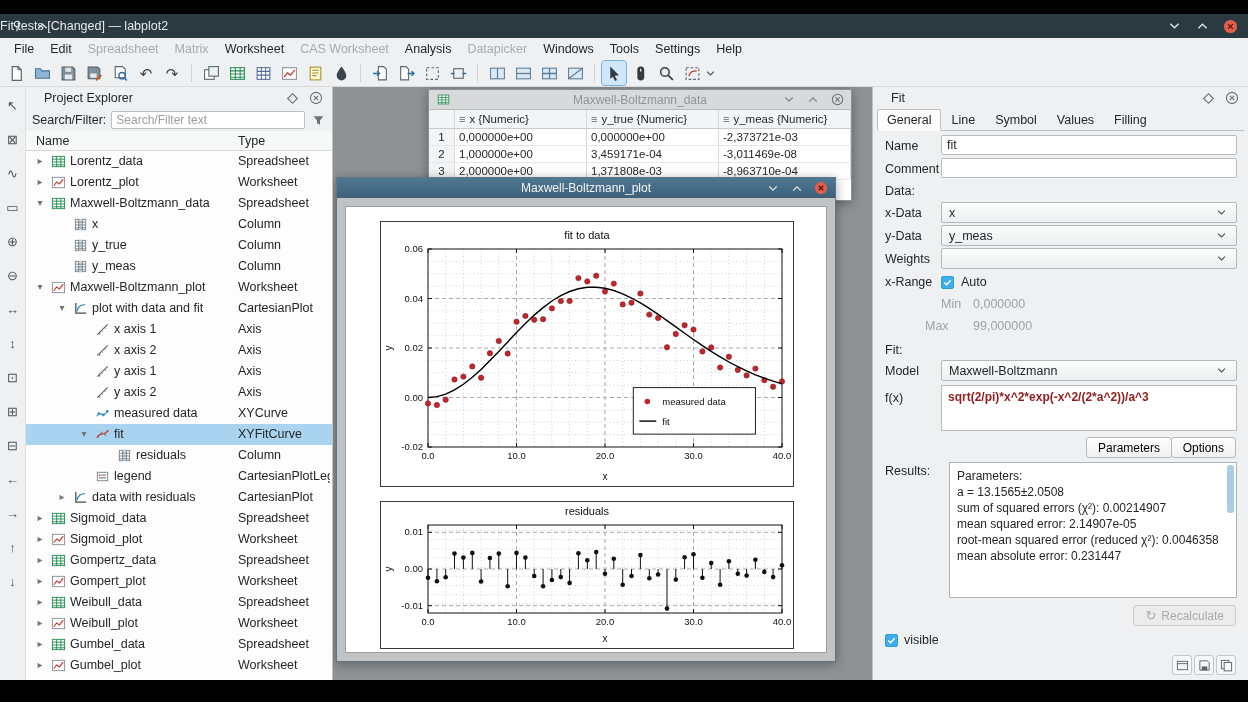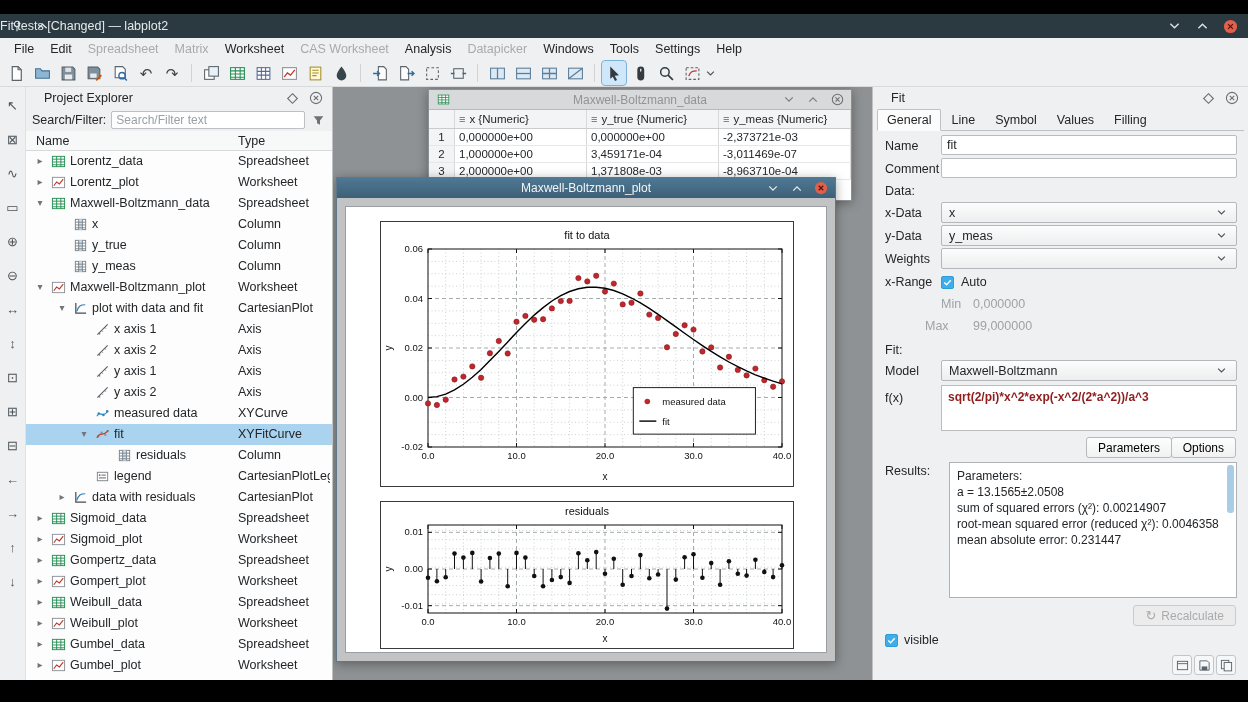--- a/index.html
+++ b/index.html
@@ -736,21 +736,21 @@
               <div class="srow">
                 <span class="scell rownum">1</span>
                 <span class="scell scol">0,000000e+00</span>
                 <span class="scell scol">0,000000e+00</span>
                 <span class="scell scol">-2,373721e-03</span>
               </div>
               <div class="srow">
                 <span class="scell rownum">2</span>
                 <span class="scell scol">1,000000e+00</span>
                 <span class="scell scol">3,459171e-04</span>
-                <span class="scell scol">-3,011469e-07</span>
+                <span class="scell scol">-3,011469e-08</span>
               </div>
               <div class="srow">
                 <span class="scell rownum">3</span>
                 <span class="scell scol">2,000000e+00</span>
                 <span class="scell scol">1,371808e-03</span>
                 <span class="scell scol">-8,963710e-04</span>
               </div>
             </div>
         </div>
 
@@ -1133,20 +1133,21 @@
         <button class="btn" style="top:350px; right:76px">Parameters</button>
         <button class="btn" style="top:350px; right:12px">Options</button>
 
         <span class="fd-label bold" style="top:377px">Results:</span>
         <div class="resbox" id="resbox">
           <span class="res-sb"></span>
         <div class="res-line bold">Parameters:</div>
             <div class="res-line">a = 13.1565±2.0508</div>
             <div class="res-line"></div>
             <div class="res-line">sum of squared errors (χ²): 0.00214907</div>
+            <div class="res-line">mean squared error: 2.14907e-05</div>
             <div class="res-line">root-mean squared error (reduced χ²): 0.0046358</div>
             <div class="res-line">mean absolute error: 0.231447</div>
           </div>
 
         <button class="btn disabled" style="top:518px; right:12px">
           <span style="font-size:13px">↻</span>
           <span>Recalculate</span>
         </button>
 
         <span class="cb" style="left:12px; top:547px">

